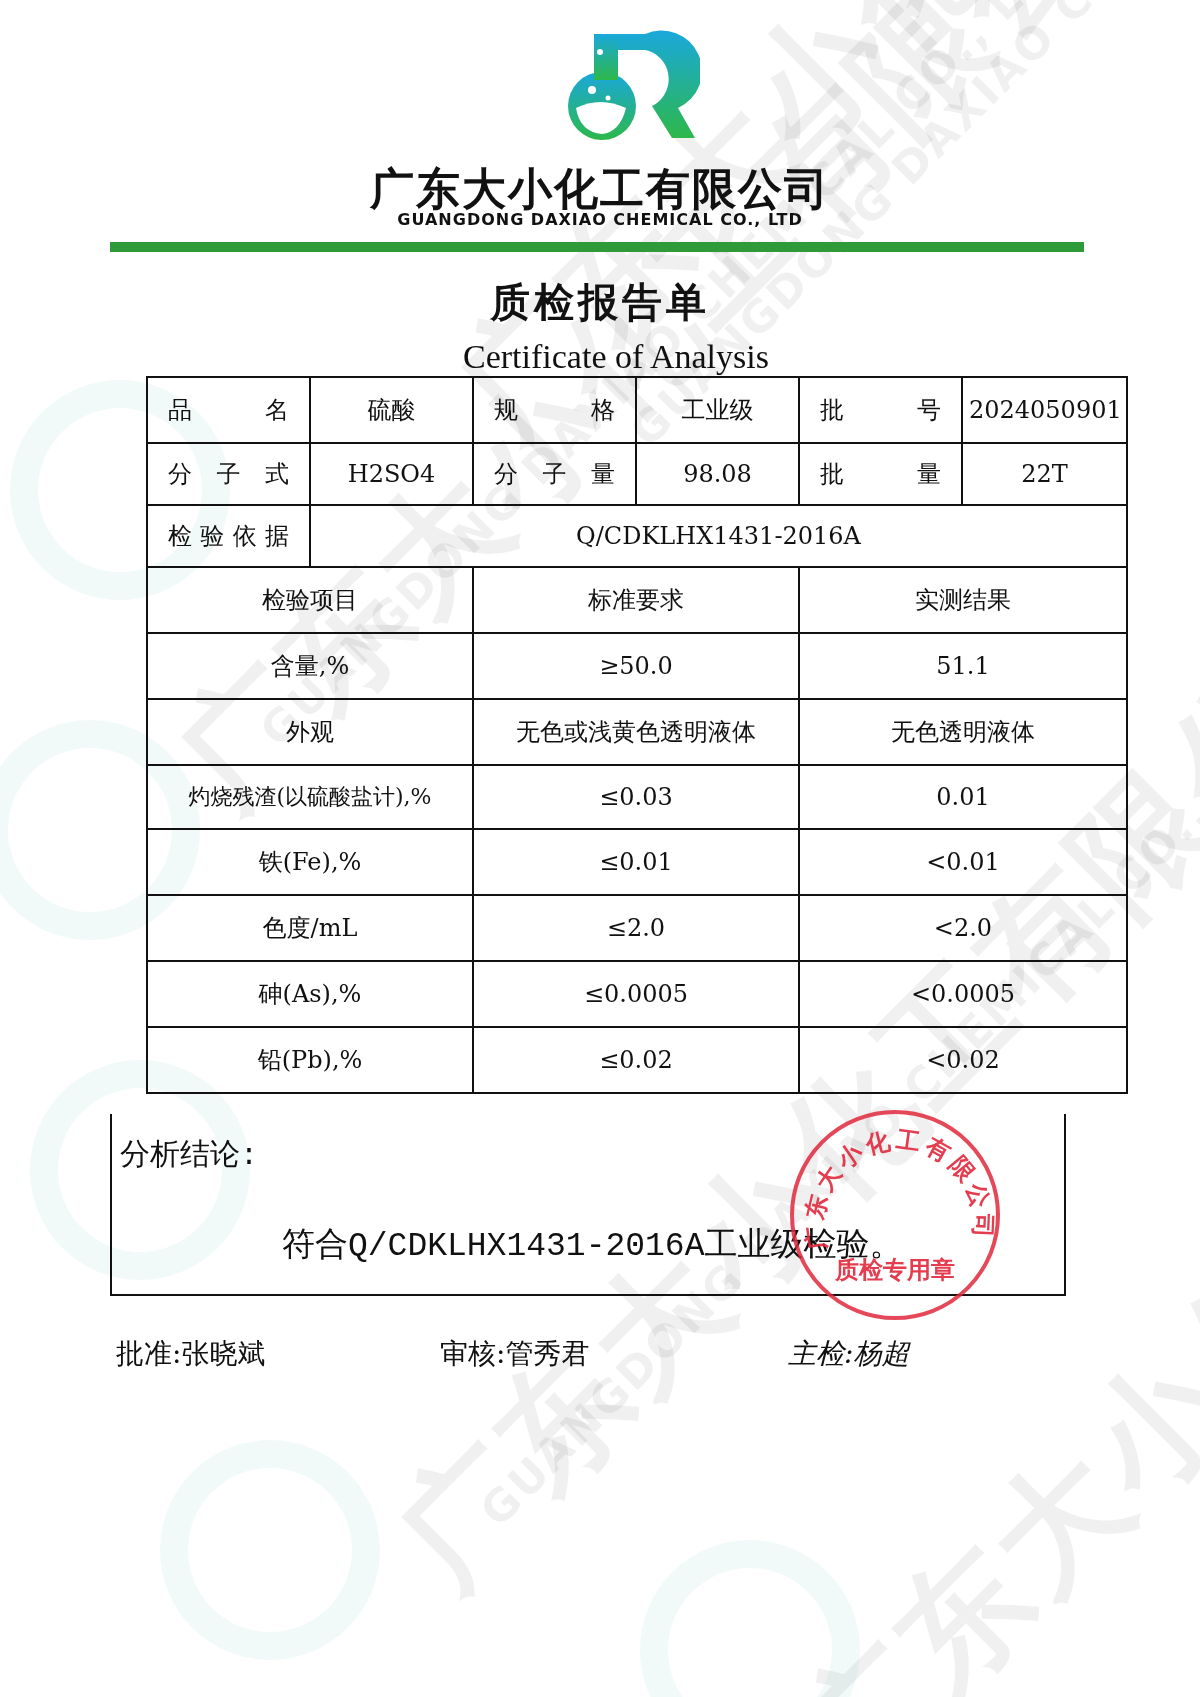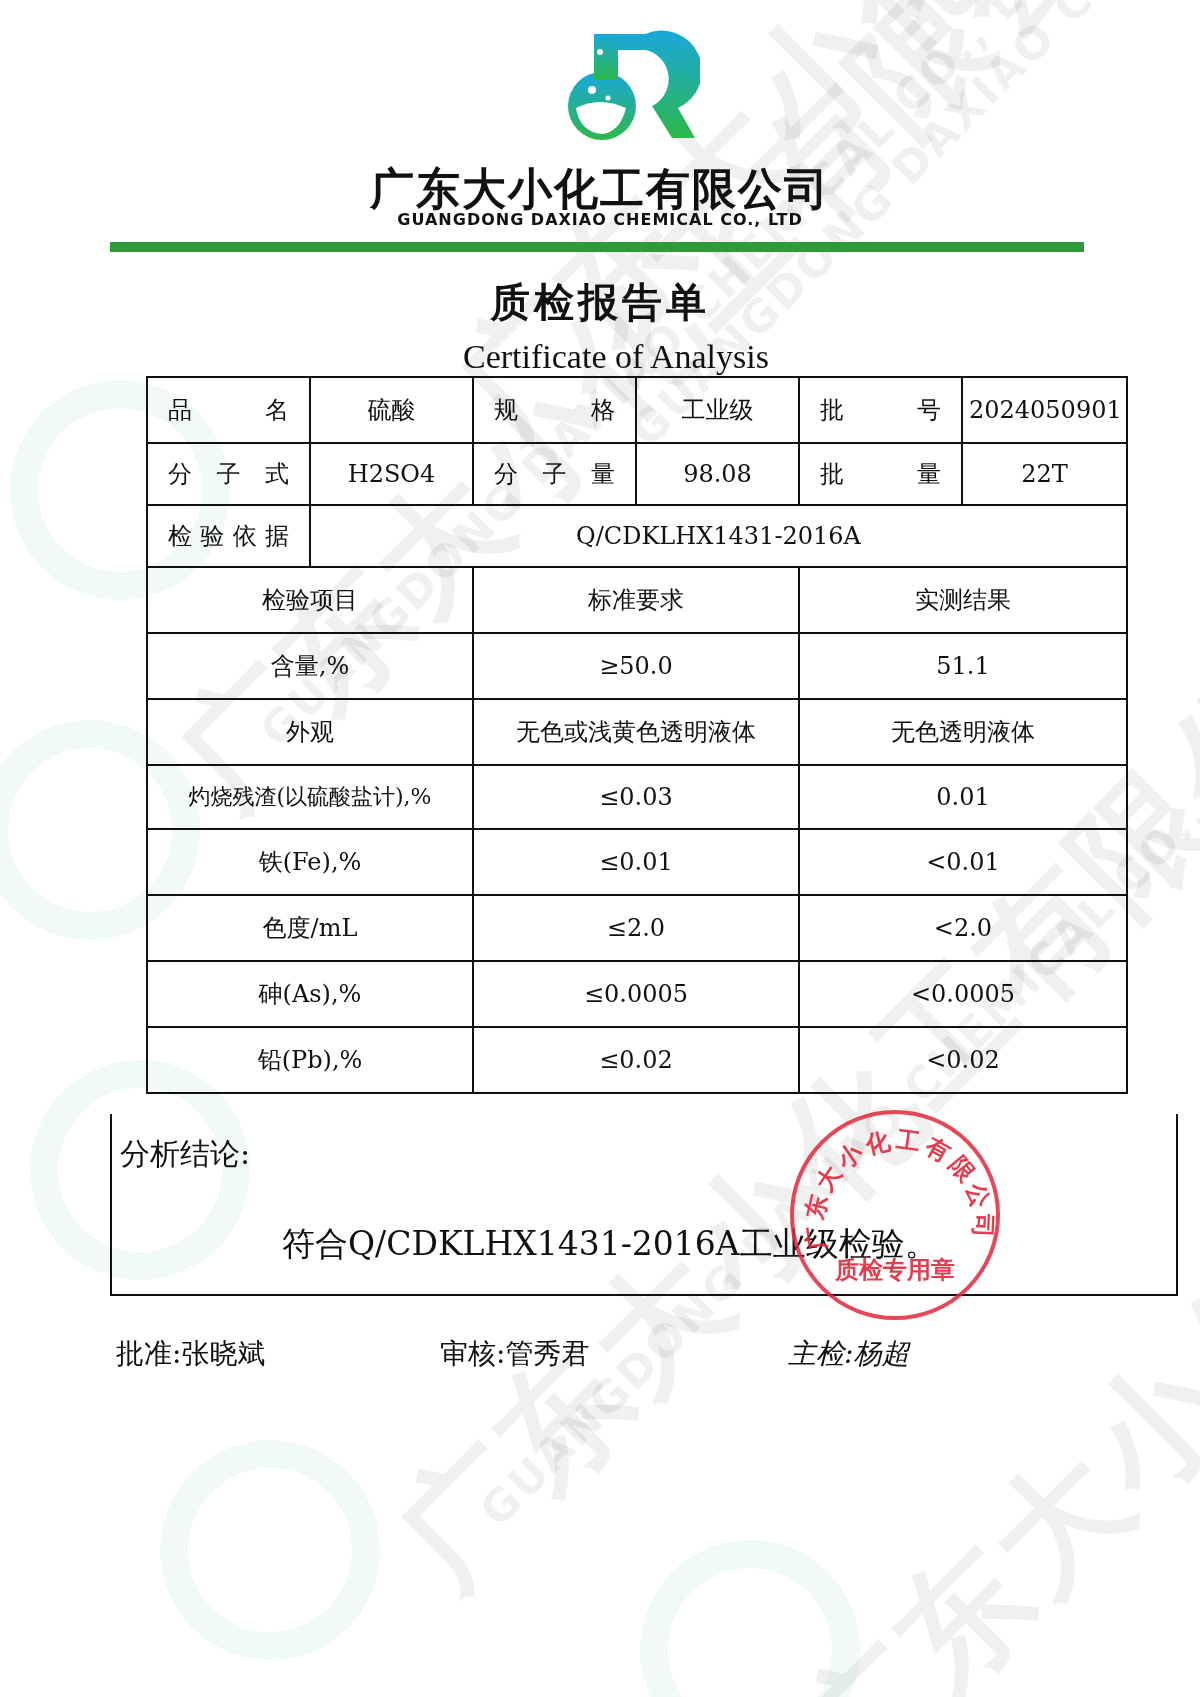--- a/index.html
+++ b/index.html
@@ -13,21 +13,21 @@
   .company-cn { position:absolute; left:0; width:1200px; top:160px; text-align:center; font-family:"DejaVu Sans", sans-serif; font-weight:bold; font-size:44px; letter-spacing:2px; color:#111; }
   .company-en { position:absolute; left:0; width:1200px; top:210px; text-align:center; font-family:"DejaVu Sans", sans-serif; font-weight:bold; font-size:16px; letter-spacing:1px; color:#111; }
   .green-bar { position:absolute; left:110px; top:242px; width:974px; height:10px; background:#2e9a3a; }
 
   .doc-title { position:absolute; left:0; width:1200px; top:275px; text-align:center; font-family:"DejaVu Sans", sans-serif; font-weight:bold; font-size:40px; letter-spacing:4px; }
   .doc-subtitle { position:absolute; left:0; width:1200px; top:338px; text-align:center; font-family:"Liberation Serif", serif; font-size:34px;padding-left:16px; }
 
   table.coa { position:absolute; left:110px; top:376px; width:980px; border-collapse:collapse; table-layout:fixed;margin-left:36px; }
   table.coa td { border:2px solid #111; height:53px; text-align:center; font-size:24px; padding:16px 6px; box-sizing:border-box; background:transparent; }
   table.coa td.lab-spread { text-align:justify; text-align-last:justify; padding:0 20px; }
-  .conclusion-box { position:absolute; left:110px; top:1114px; width:1068px; height:182px; border:2px solid #111; border-top:none; box-sizing:border-box; }
+  .conclusion-box { position:absolute; left:110px; top:1114px; width:956px; height:182px; border:2px solid #111; border-top:none; box-sizing:border-box;font-family:Liberation Mono, monospace; }
   .conclusion-label { position:absolute; left:8px; top:20px; font-size:30px; }
   .conclusion-text { position:absolute; left:170px; top:108px; font-size:33px; }
 
   .stamp { position:absolute; left:790px; top:1110px; width:210px; height:210px; border-radius:50%; border:4px solid rgba(225,40,60,0.85); box-sizing:border-box; color:rgba(225,40,60,0.9); }
   .stamp-arc { position:absolute; left:0; top:0; width:210px; height:210px; }
   .stamp-bottom { position:absolute; left:0; width:100%; top:140px; text-align:center; font-family:"DejaVu Sans", sans-serif; font-weight:bold; font-size:24px; }
 
   .sign { position:absolute; top:1335px; font-size:28px; }
 </style>
 </head>

